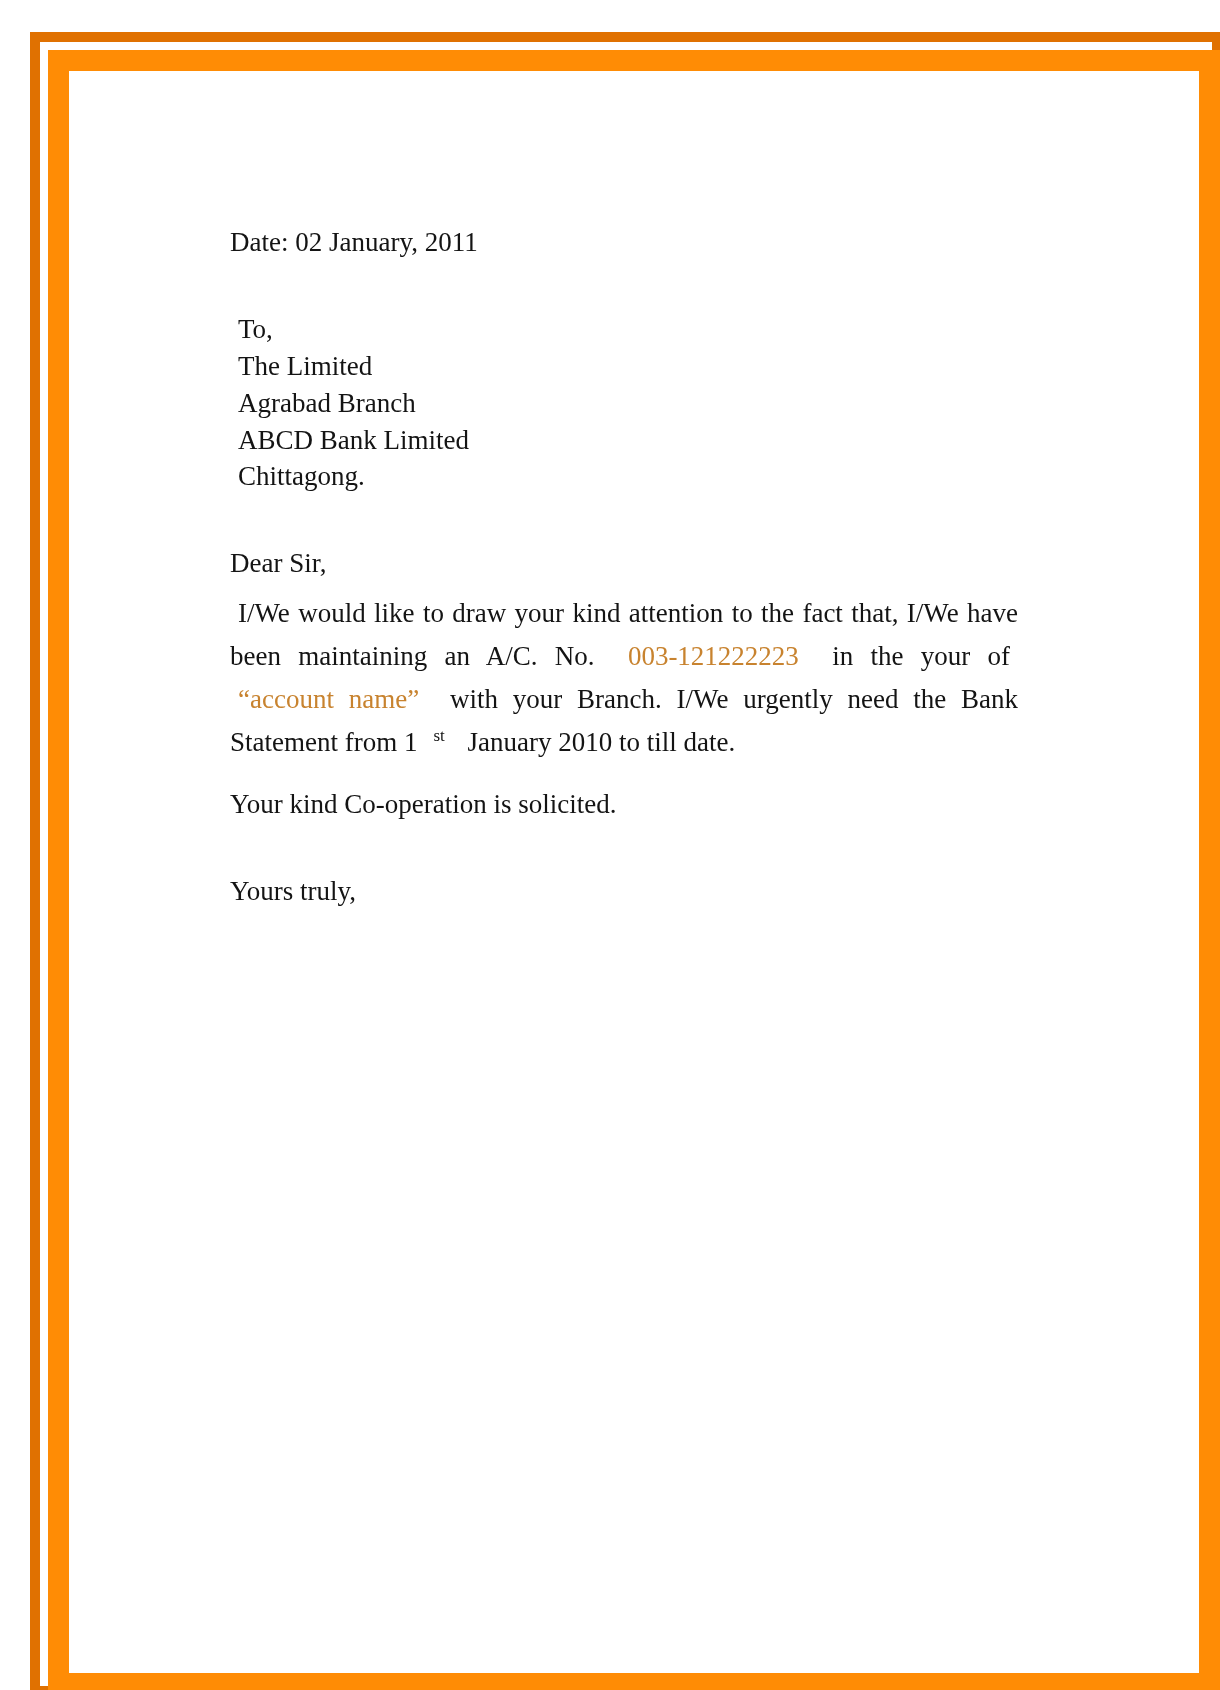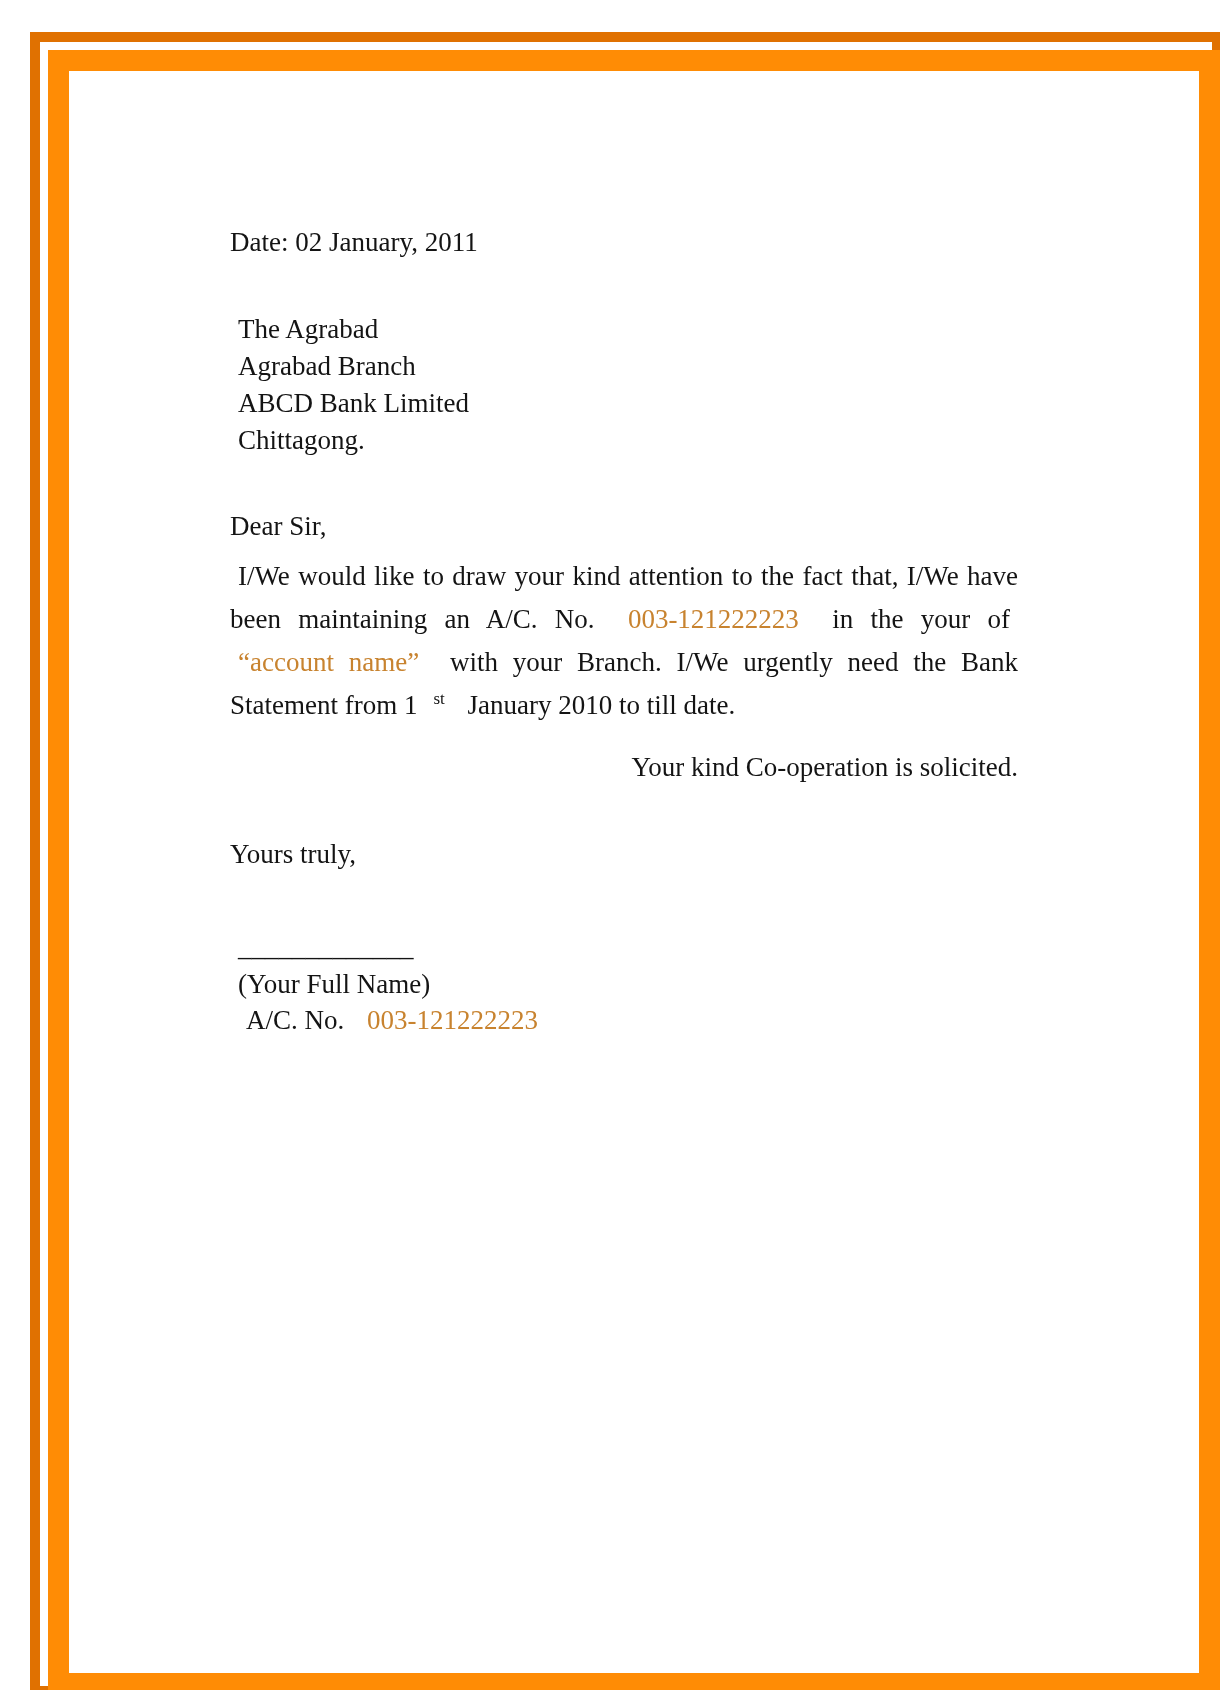--- a/index.html
+++ b/index.html
@@ -33,51 +33,47 @@
   .date-line { margin-bottom: 58px; }
   .recipient-block { margin-bottom: 58px; }
   .subject-line { font-weight: bold; margin-bottom: 60px; }
   .salutation { margin-bottom: 14px; }
   .body-paragraph {
     text-align: justify;
     line-height: 43px;
     margin-bottom: 26px;
   }
   .accent { color: var(--accent, #c8832f); }
-  .para-plain { margin-bottom: 58px; text-align: right; }
+  .para-plain { margin-bottom: 58px; }
   .closing { margin-bottom: 64px; }
   .signature-block { margin-top: 36px; line-height: 1.06; }
   sup { font-size: 17px; line-height: 0; }
 </style>
 </head>
 <body>
 
 <div class="frame-outer">
   <div class="frame-inner"></div>
 </div>
 
 <div class="letter">
 
   <div class="date-line">Date: 02 January, 2011</div>
 
   <div class="recipient-block">
-    <div>The Agrabad</div>
+    <div>To,</div>
+    <div>The Limited</div>
     <div>Agrabad Branch</div>
     <div>ABCD Bank Limited</div>
     <div>Chittagong.</div>
   </div>
 
 
   <div class="salutation">Dear Sir,</div>
 
   <p class="body-paragraph"><span>I/We would like to draw your kind attention to the fact that, I/We have been maintaining an A/C. No. </span><span class="accent">003-121222223</span><span> in the your of </span><span class="accent">“account name”</span><span> with your Branch. I/We urgently need the Bank Statement from 1</span><sup>st</sup><span> January 2010 to till date.</span></p>
 
   <div class="para-plain">Your kind Co-operation is solicited.</div>
 
   <div class="closing">Yours truly,</div>
 
-  <div class="signature-block">
-    <div>_____________</div>
-    <div>(Your Full Name)</div>
-    <div><span>A/C. No. </span><span class="accent">003-121222223</span></div>
-  </div>
 
 </div>
 
 </body></html>

